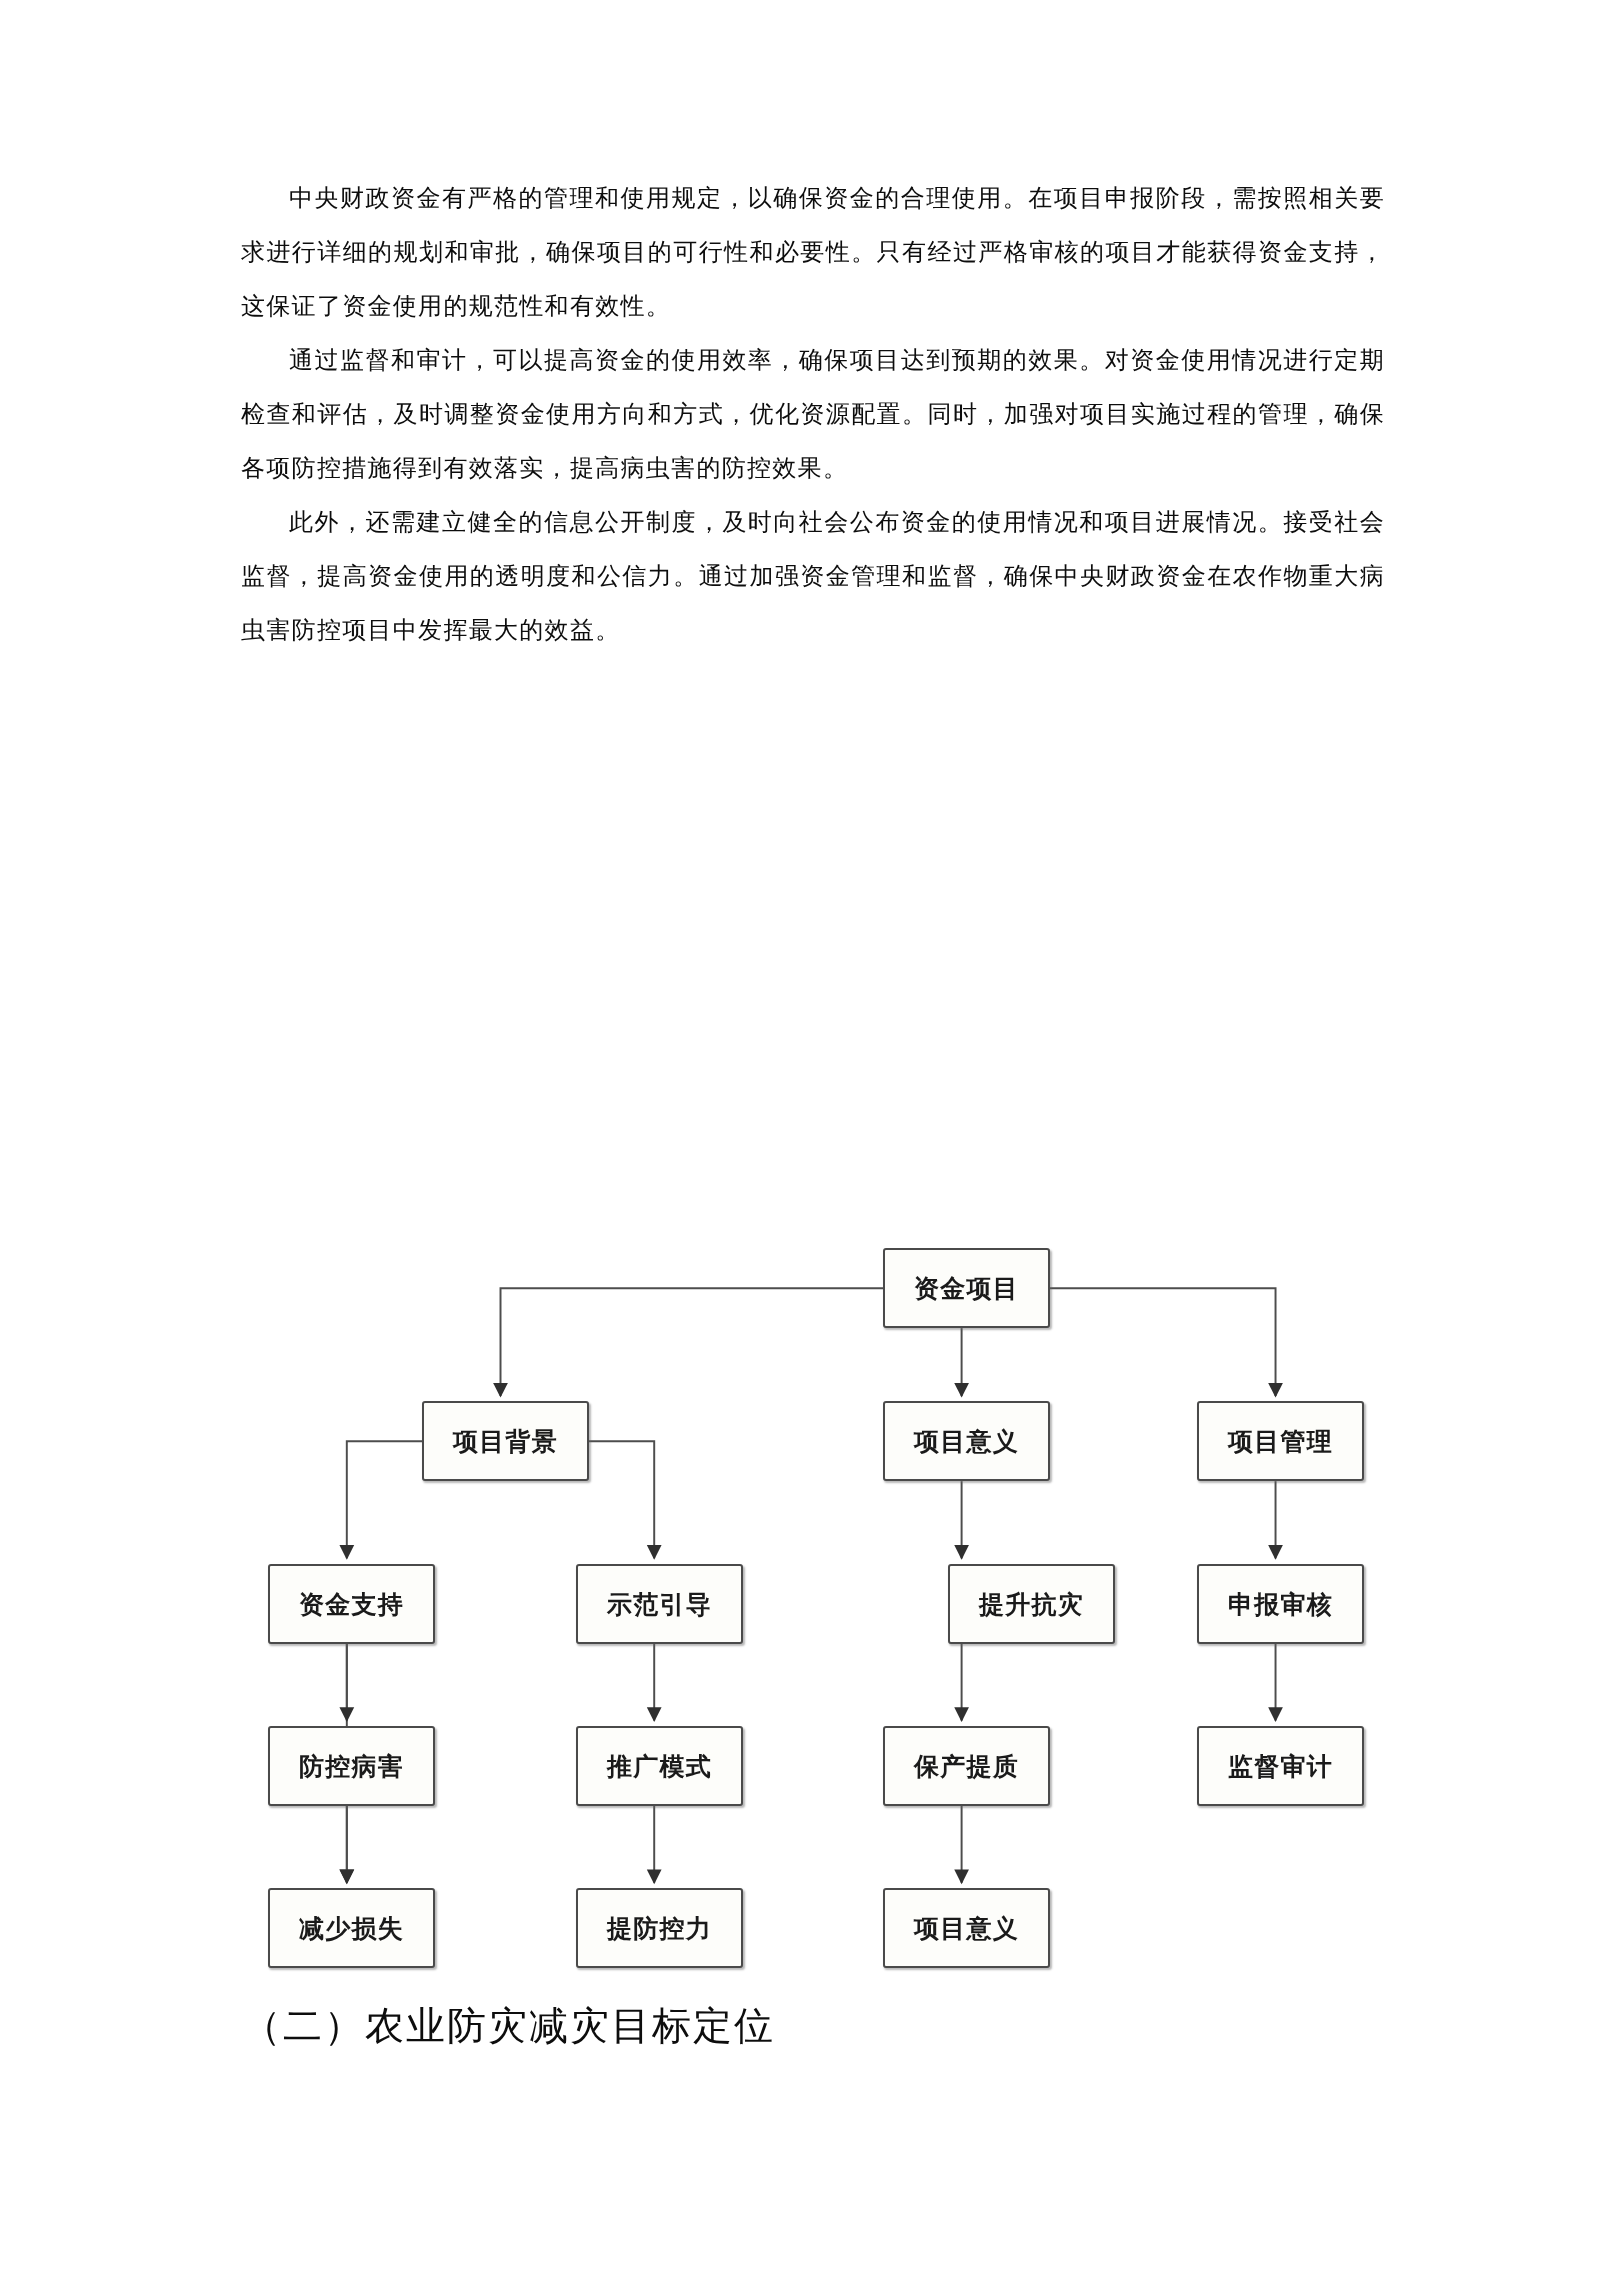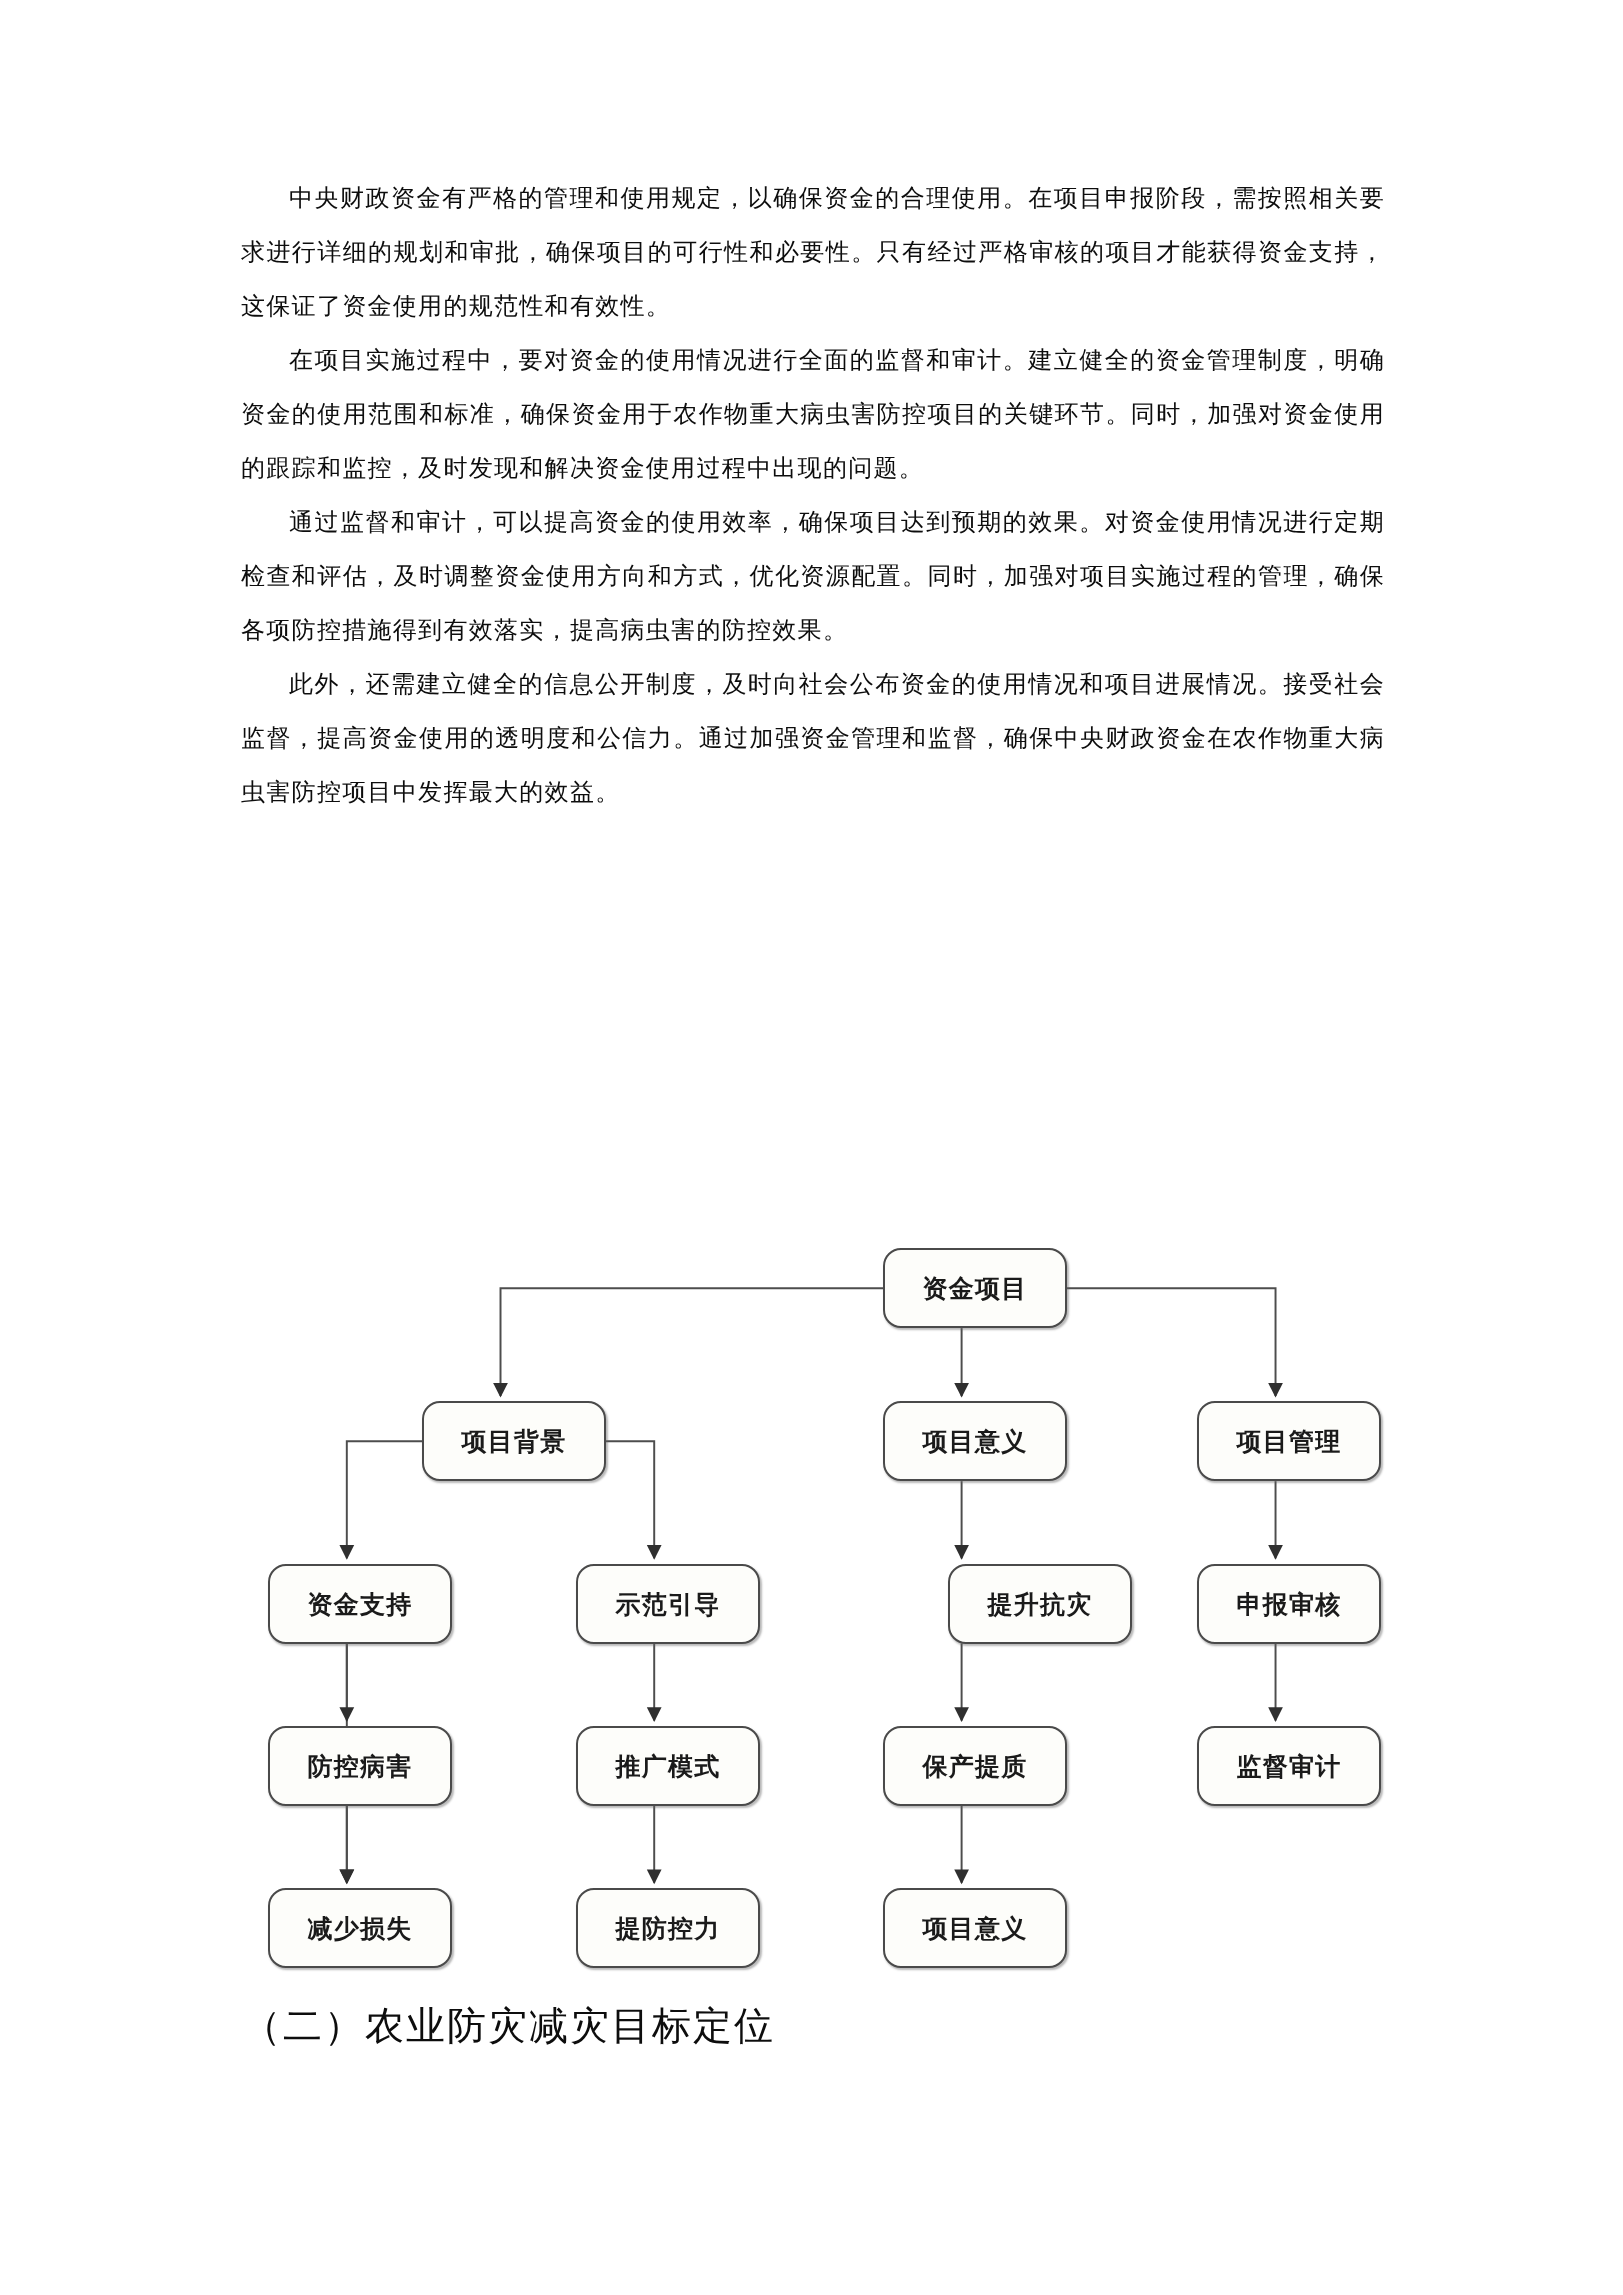--- a/index.html
+++ b/index.html
@@ -39,25 +39,25 @@
     width: 1623px;
     height: 811px;
   }
   .diagram svg {
     position: absolute;
     left: 0;
     top: 0;
   }
   .node {
     position: absolute;
-    width: 184px;
+    width: 167px;
     height: 80px;
     box-sizing: border-box;
     border: 2px solid #4a4a4a;
-    border-radius: 18px;
+    border-radius: 3px;
     background: #fdfdfa;
     box-shadow: 1.3px 2px 2px rgba(100,100,100,0.45);
     display: flex;
     align-items: center;
     justify-content: center;
     font-family: "Liberation Sans", "DejaVu Sans", sans-serif;
     font-weight: 700;
     font-size: 25px;
     letter-spacing: 1.3px;
     color: #1a1a1a;
@@ -73,21 +73,20 @@
     font-size: 39px;
     letter-spacing: 2px;
     color: #0d0d0d;
   }
 </style>
 </head>
 <body>
 
 <div class="text-block">
   <p>中央财政资金有严格的管理和使用规定，以确保资金的合理使用。在项目申报阶段，需按照相关要求进行详细的规划和审批，确保项目的可行性和必要性。只有经过严格审核的项目才能获得资金支持，这保证了资金使用的规范性和有效性。</p>
-  <p>在项目实施过程中，要对资金的使用情况进行全面的监督和审计。建立健全的资金管理制度，明确资金的使用范围和标准，确保资金用于农作物重大病虫害防控项目的关键环节。同时，加强对资金使用的跟踪和监控，及时发现和解决资金使用过程中出现的问题。</p>
   <p>通过监督和审计，可以提高资金的使用效率，确保项目达到预期的效果。对资金使用情况进行定期检查和评估，及时调整资金使用方向和方式，优化资源配置。同时，加强对项目实施过程的管理，确保各项防控措施得到有效落实，提高病虫害的防控效果。</p>
   <p>此外，还需建立健全的信息公开制度，及时向社会公布资金的使用情况和项目进展情况。接受社会监督，提高资金使用的透明度和公信力。通过加强资金管理和监督，确保中央财政资金在农作物重大病虫害防控项目中发挥最大的效益。</p>
 </div>
 
 <div class="diagram">
   <svg width="1623" height="811" viewBox="0 0 2481 1240">
     <defs>
       <marker id="arrow" viewBox="0 0 12 12" refX="10" refY="6" markerWidth="9" markerHeight="9" orient="auto-start-reverse">
         <path d="M1,1 L11,6 L1,11 z" fill="#2f2f2f"></path>
       </marker>

